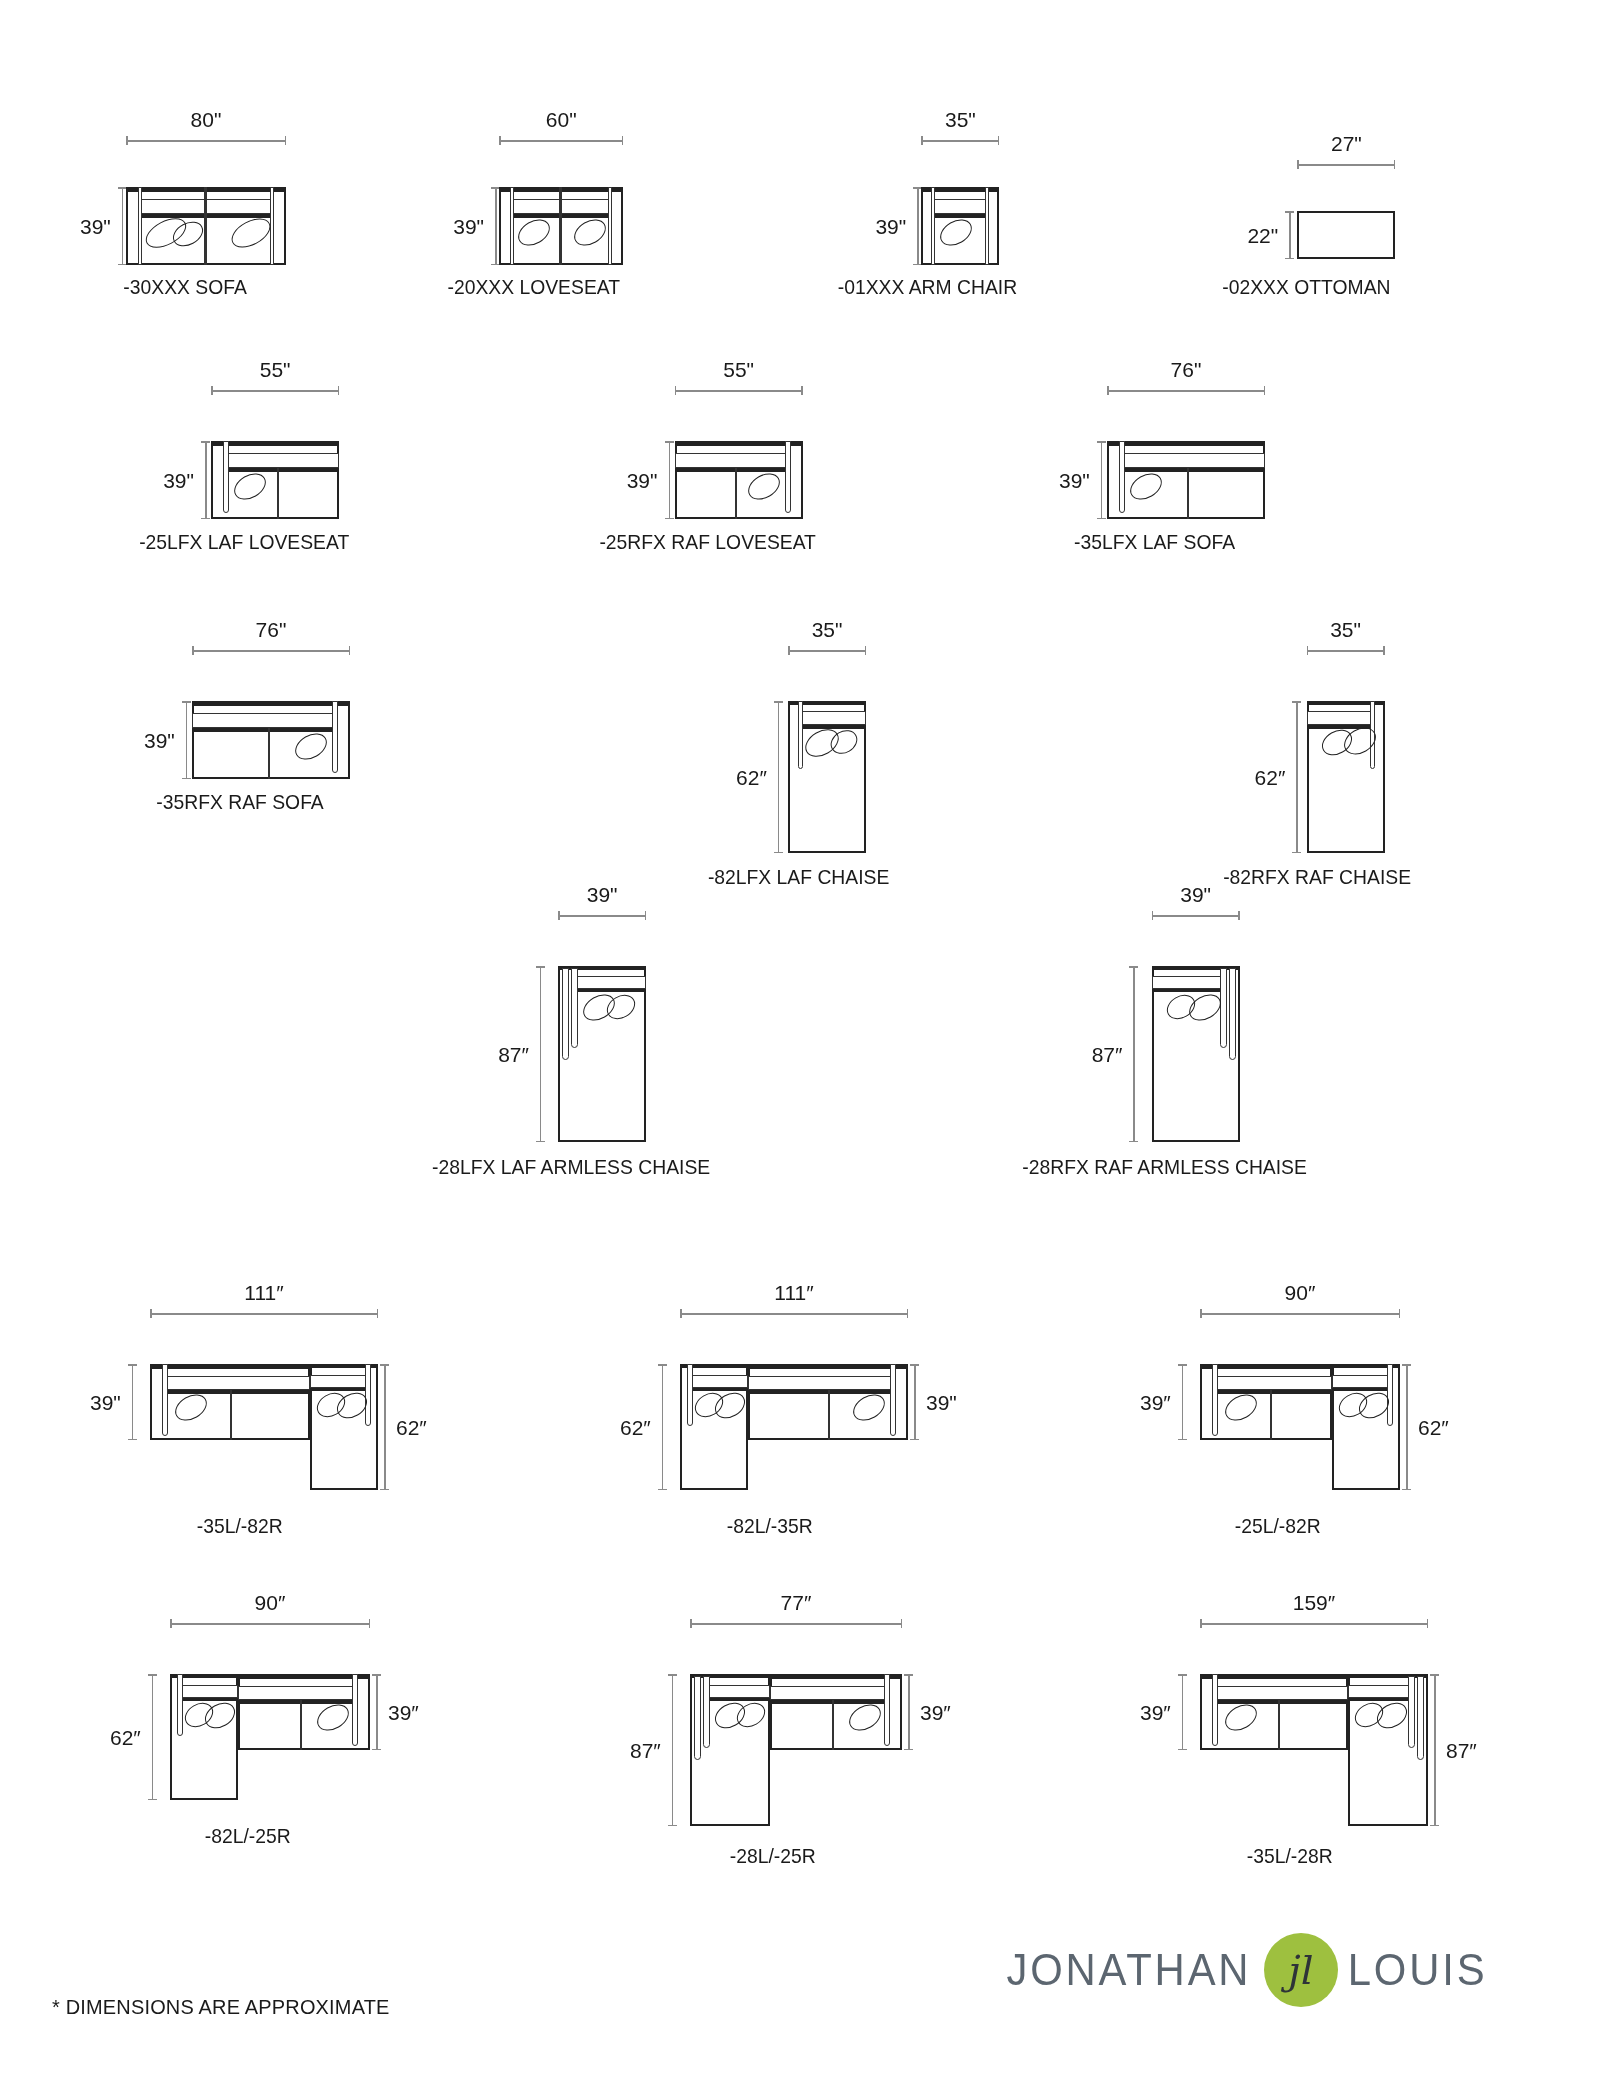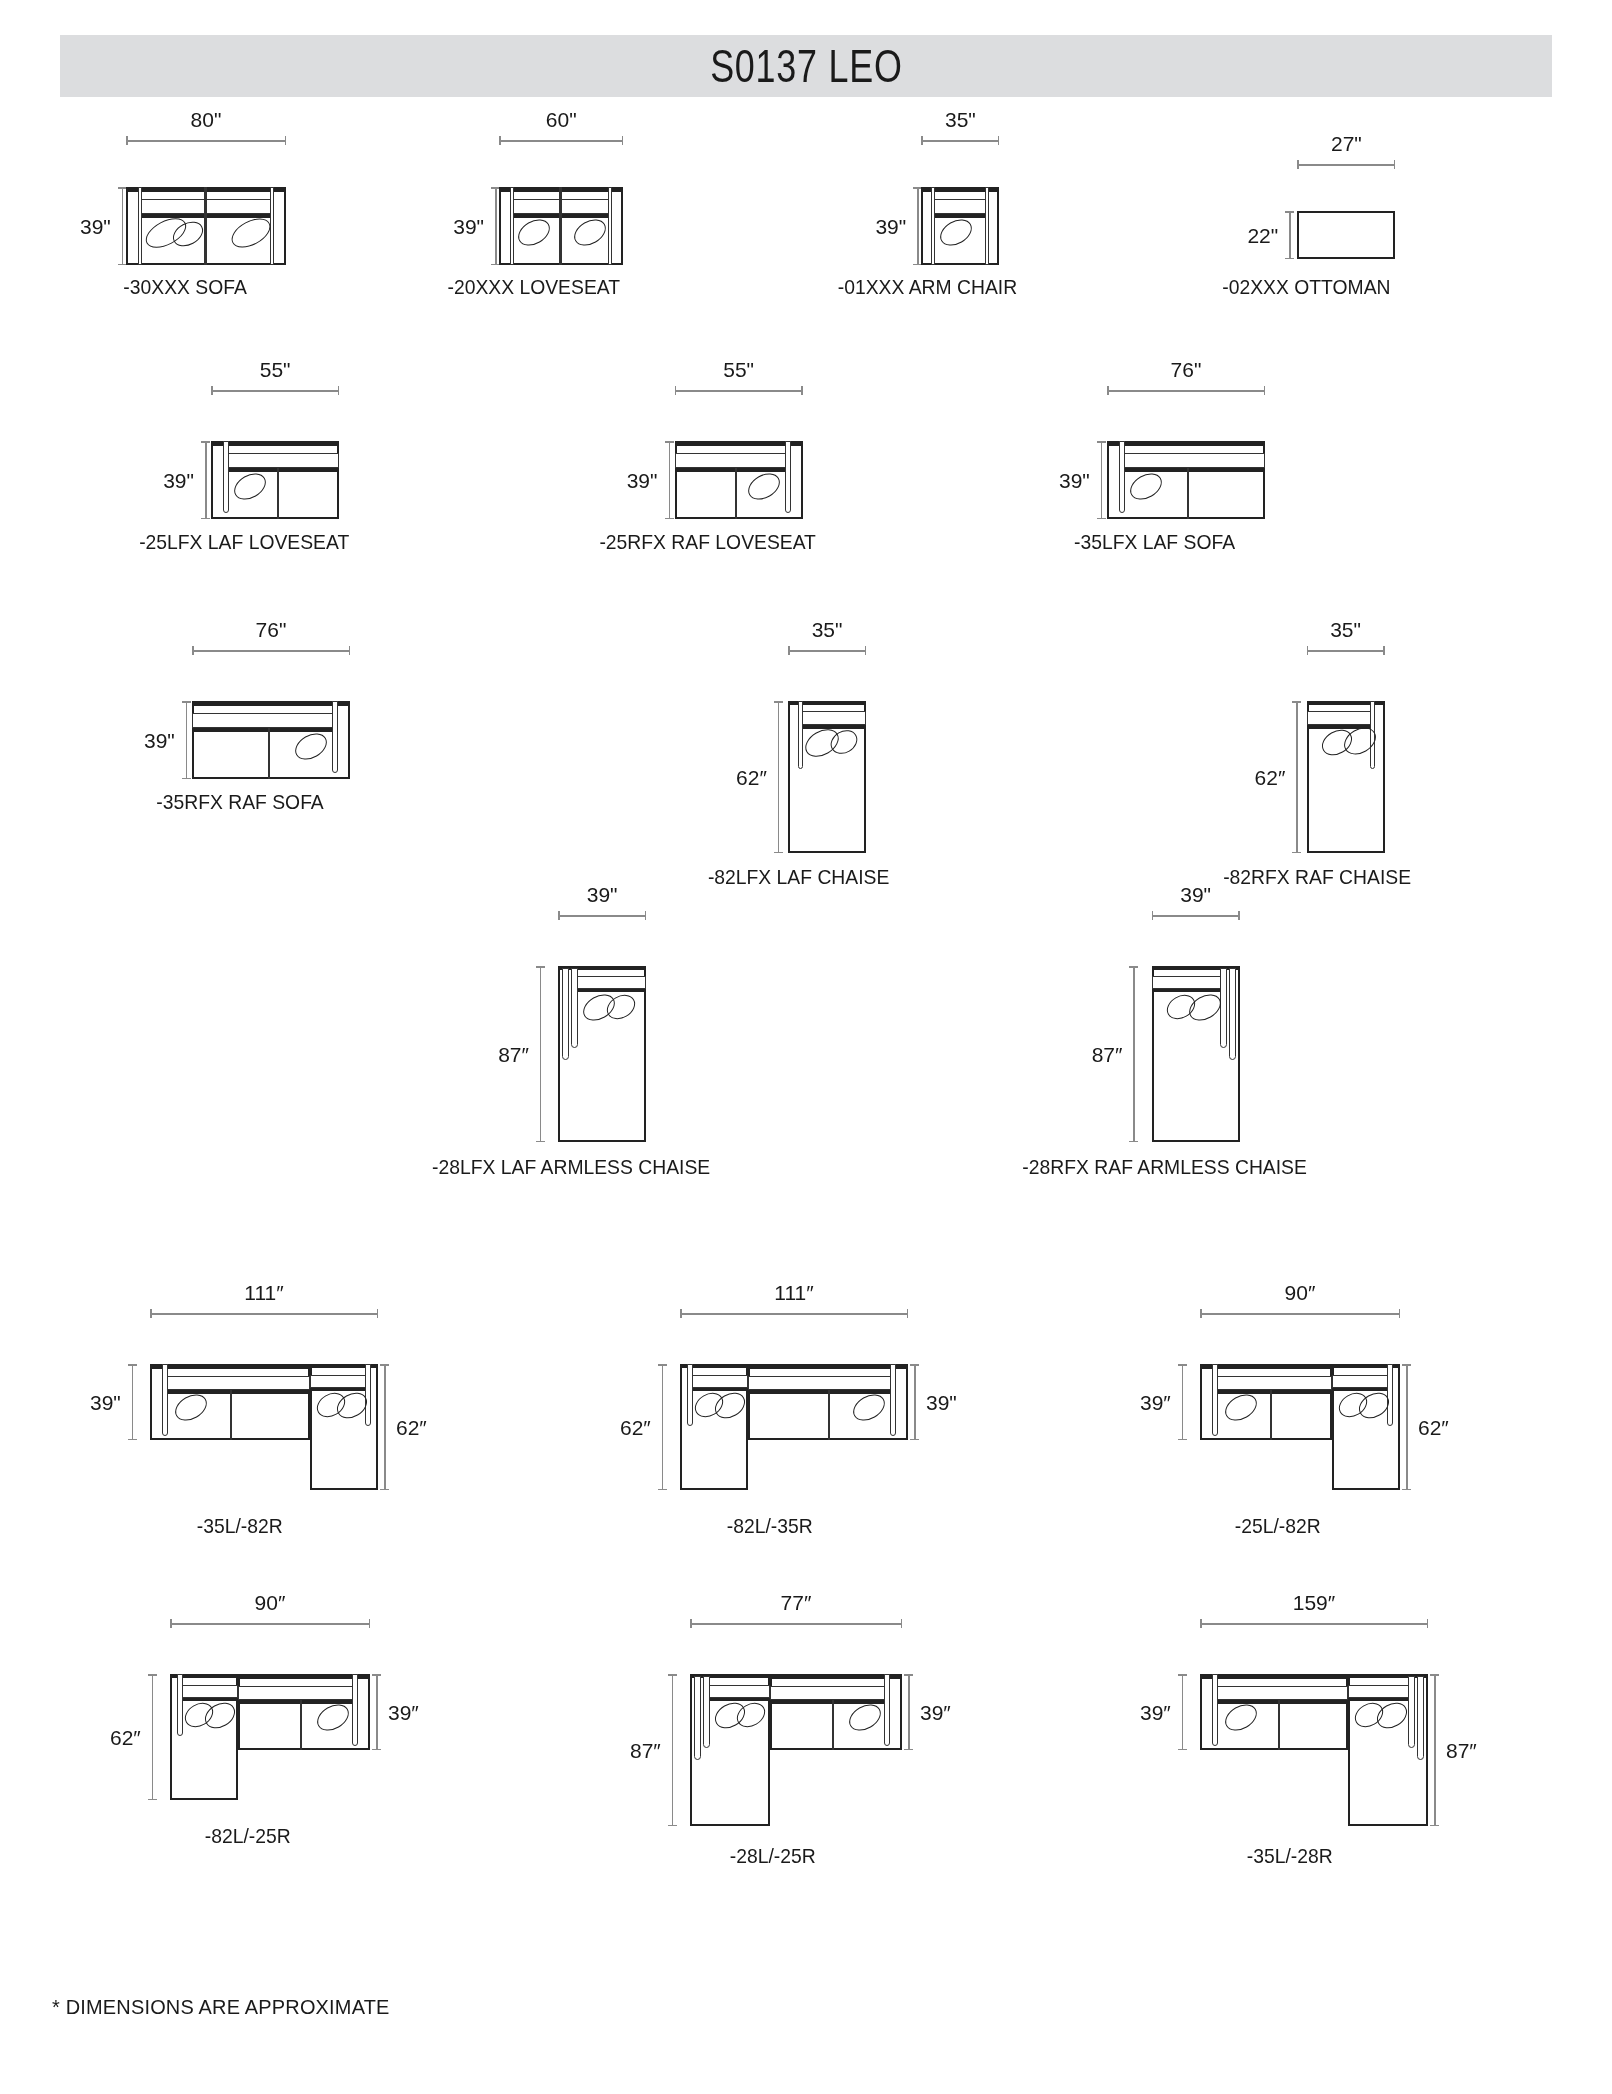--- a/index.html
+++ b/index.html
@@ -100,23 +100,20 @@
   .logo-mark-text{
     font-family:"DejaVu Serif", serif; font-style:italic;
     font-size:40px; color:#2e3338; line-height:1;
   }
 </style>
 </head>
 <body>
 
 <div class="sheet">
 
-  <div class="title-banner">
-    <div class="title-text">S0137 LEO</div>
-  </div>
 
   <div class="cell" style="position:absolute; left:80px; top:155px;">
     <div class="fig-wrap" style="width:210px; height:110px;">
       <div class="dim-top" style="left:46px; top:-46px; width:160px;">
         <div class="dim-val">80"</div>
         <div class="dim-line-h" style="width:160px;">
             <span class="dim-cap-r"></span>
           </div>
       </div>
       <div class="dim-side left" style="left:0px; top:32px; height:78px;">
@@ -677,14 +674,21 @@
         <div class="arm arm-round-b" style="left:208px; top:2px; width:7px; height:72px;"></div>
         <div class="pillow" style="left:154px; top:30px; width:30px; height:22px; transform:rotate(-30deg);"></div>
         <div class="pillow" style="left:176px; top:30px; width:32px; height:23px; transform:rotate(-30deg);"></div>
       </div>
     </div>
     <div class="part-label" style="margin-top:14px;">-35L/-28R</div>
   </div>
 
   <div class="footer-note">* DIMENSIONS ARE APPROXIMATE</div>
 
+  <div class="logo">
+    <div class="logo-word">JONATHAN</div>
+    <div class="logo-mark">
+      <span class="logo-mark-text">jl</span>
+    </div>
+    <div class="logo-word">LOUIS</div>
+  </div>
 
 </div>
 
 </body></html>

